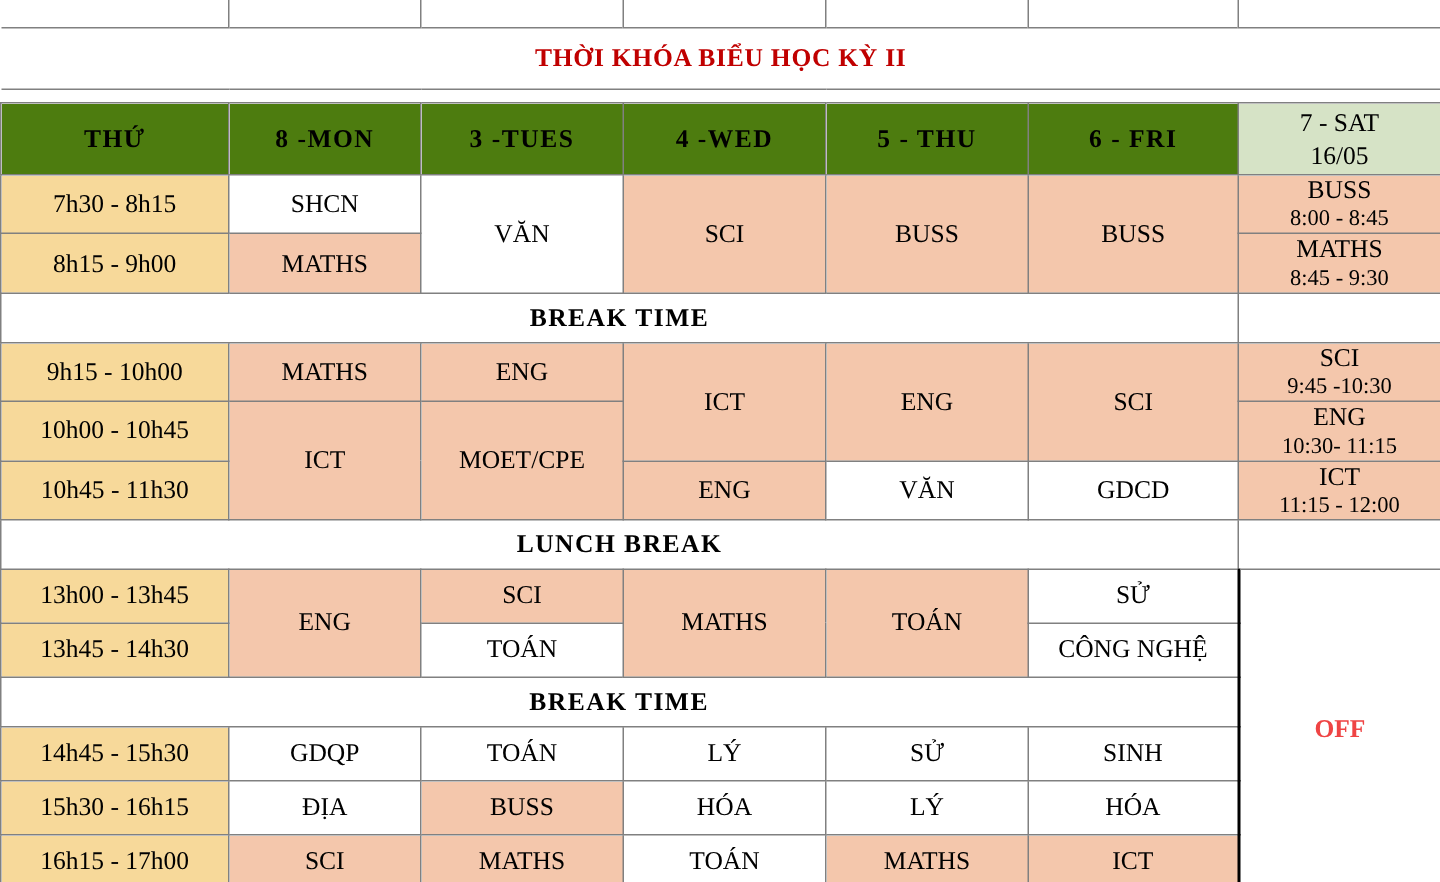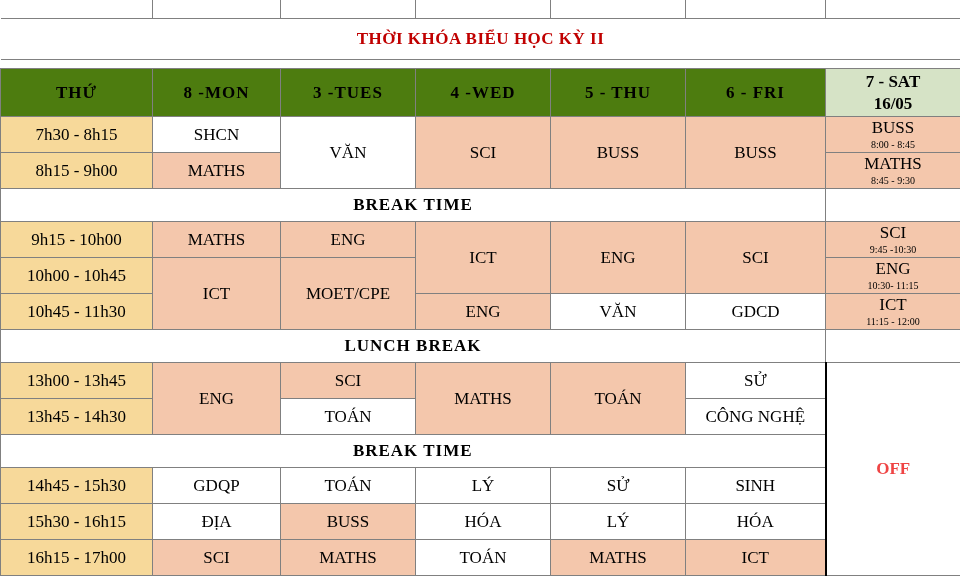--- a/index.html
+++ b/index.html
@@ -46,21 +46,21 @@
   .topgap { height: 18px; }
   .hdr {
     background: #4d7c0f;
     font-weight: bold;
     font-size: 17px;
     height: 47px;
     letter-spacing: 1px;
   }
   .hdr2 {
     background: #d6e3c6;
-    font-weight: bold;
+    font-weight: normal;
     font-size: 15px;
     line-height: 1.25;
     height: 47px;
     white-space: normal;
   }
   .timecell {
     background: #f7d99a;
     font-weight: normal;
     font-size: 16px;
     height: 35px;
@@ -75,21 +75,21 @@
     height: 32px;
     border-radius: 15px;
   }
   .sat {
     background: #f4c7ac;
     font-size: 15px;
     line-height: 1.2;
     white-space: normal;
   }
   .sat .sub {
-    font-size: 10px;
+    font-size: 15px;
     display: block;
   }
   .off {
     color: #ef4444;
     font-weight: bold;
     font-size: 18px;
     background: #ffffff;
   }
   .thick-left { border-left: 2px solid #000 !important; }
 </style>

